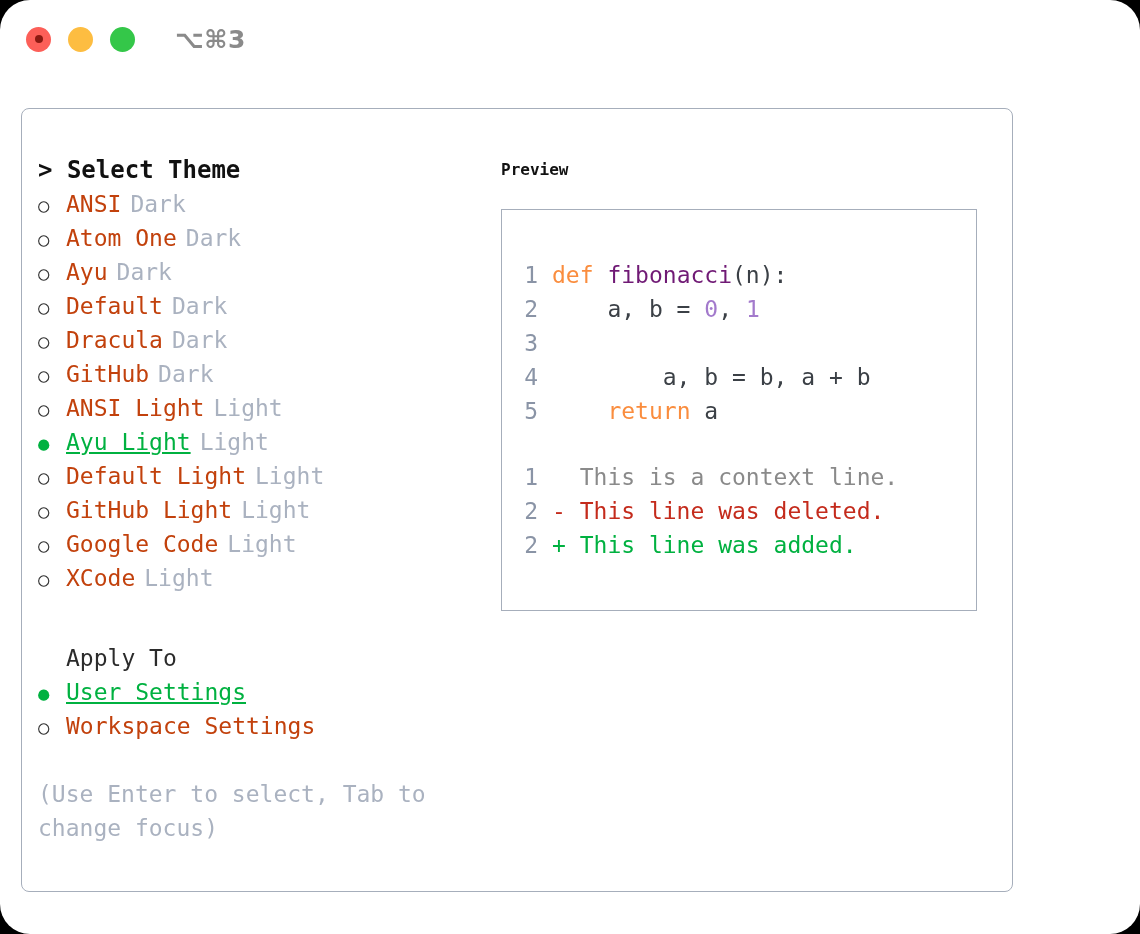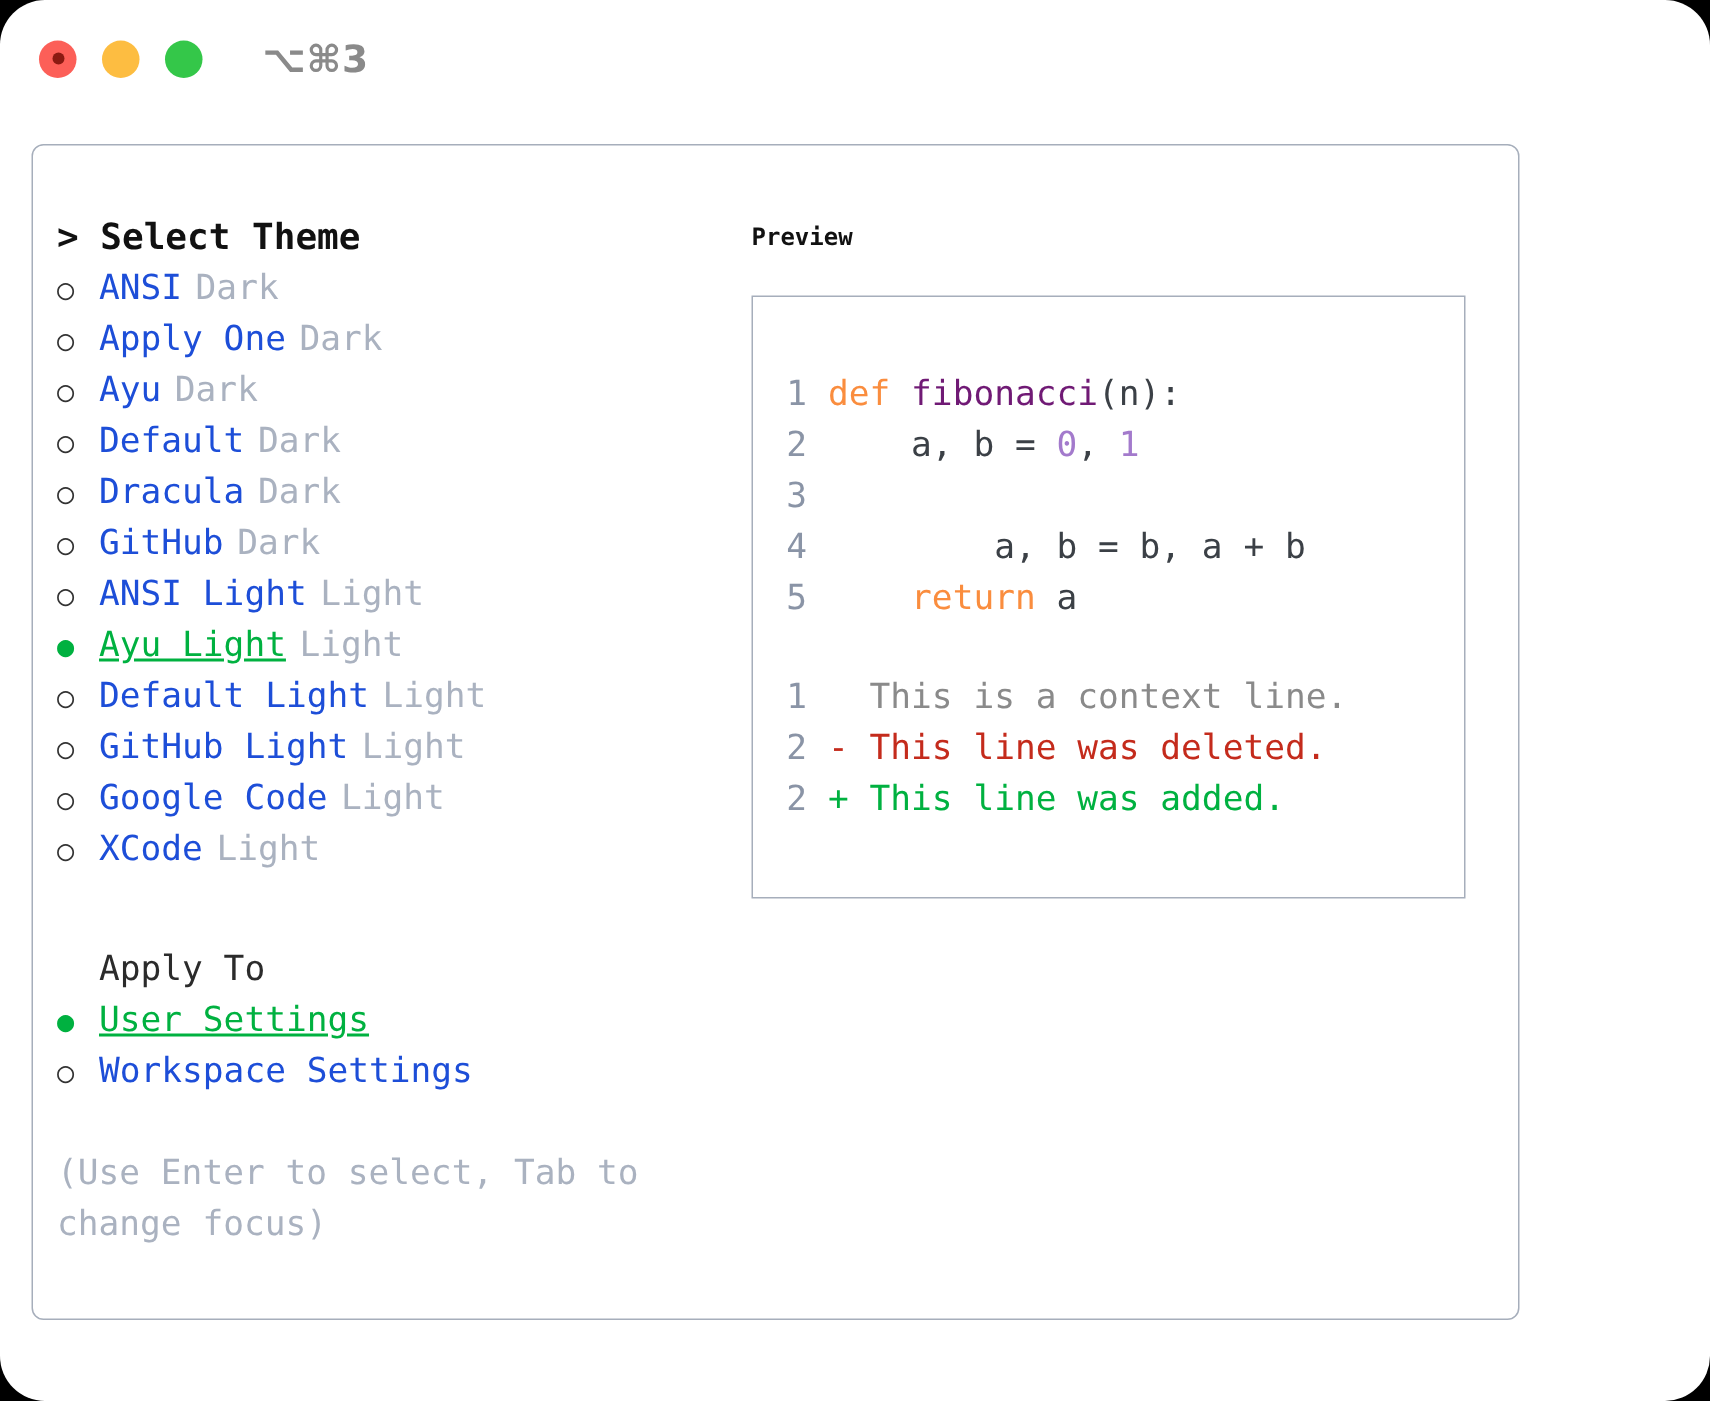--- a/index.html
+++ b/index.html
@@ -66,21 +66,21 @@
     font-size: 25px;
     font-weight: bold;
     letter-spacing: 0.5px;
     font-family: "DejaVu Sans", sans-serif;
   }
 
   
   .panel {
     position: absolute;
     left: 21px;
-    top: 96px;
+    top: 108px;
     width: 992px;
     height: 784px;
     border: 1px solid #a6aebb;
     border-radius: 8px;
     box-sizing: border-box;
     background: #ffffff;
   }
 
   
   .left-col {
@@ -106,21 +106,21 @@
     line-height: 34px;
     white-space: pre;
   }
   .marker {
     width: 28px;
     flex: 0 0 28px;
     font-size: 19px;
     color: #333333;
   }
   .marker.sel { color: #00b140; }
-  .opt-name { color: #1d4ed8; }
+  .opt-name { color: #c2410c; }
   .option-row.selected .opt-name { color: #00b140; text-decoration: underline; }
   .opt-tag {
     color: #aab2c0;
     margin-left: 9px;
   }
 
   .applyto-label {
     font-size: 23px;
     line-height: 34px;
     color: #2b2b2b;
@@ -201,21 +201,21 @@
     </div>
     <div class="shortcut">⌥⌘3</div>
   </div>
 
   <div class="panel">
 
     <div class="left-col">
       <div class="section-title">&gt; Select Theme</div>
       <div id="theme-list">
           <div class="option-row"><span class="marker">○</span><span class="opt-name">ANSI</span><span class="opt-tag">Dark</span></div>
-          <div class="option-row"><span class="marker">○</span><span class="opt-name">Apply One</span><span class="opt-tag">Dark</span></div>
+          <div class="option-row"><span class="marker">○</span><span class="opt-name">Atom One</span><span class="opt-tag">Dark</span></div>
           <div class="option-row"><span class="marker">○</span><span class="opt-name">Ayu</span><span class="opt-tag">Dark</span></div>
           <div class="option-row"><span class="marker">○</span><span class="opt-name">Default</span><span class="opt-tag">Dark</span></div>
           <div class="option-row"><span class="marker">○</span><span class="opt-name">Dracula</span><span class="opt-tag">Dark</span></div>
           <div class="option-row"><span class="marker">○</span><span class="opt-name">GitHub</span><span class="opt-tag">Dark</span></div>
           <div class="option-row"><span class="marker">○</span><span class="opt-name">ANSI Light</span><span class="opt-tag">Light</span></div>
           <div class="option-row selected"><span class="marker sel">●</span><span class="opt-name">Ayu Light</span><span class="opt-tag">Light</span></div>
           <div class="option-row"><span class="marker">○</span><span class="opt-name">Default Light</span><span class="opt-tag">Light</span></div>
           <div class="option-row"><span class="marker">○</span><span class="opt-name">GitHub Light</span><span class="opt-tag">Light</span></div>
           <div class="option-row"><span class="marker">○</span><span class="opt-name">Google Code</span><span class="opt-tag">Light</span></div>
           <div class="option-row"><span class="marker">○</span><span class="opt-name">XCode</span><span class="opt-tag">Light</span></div>

